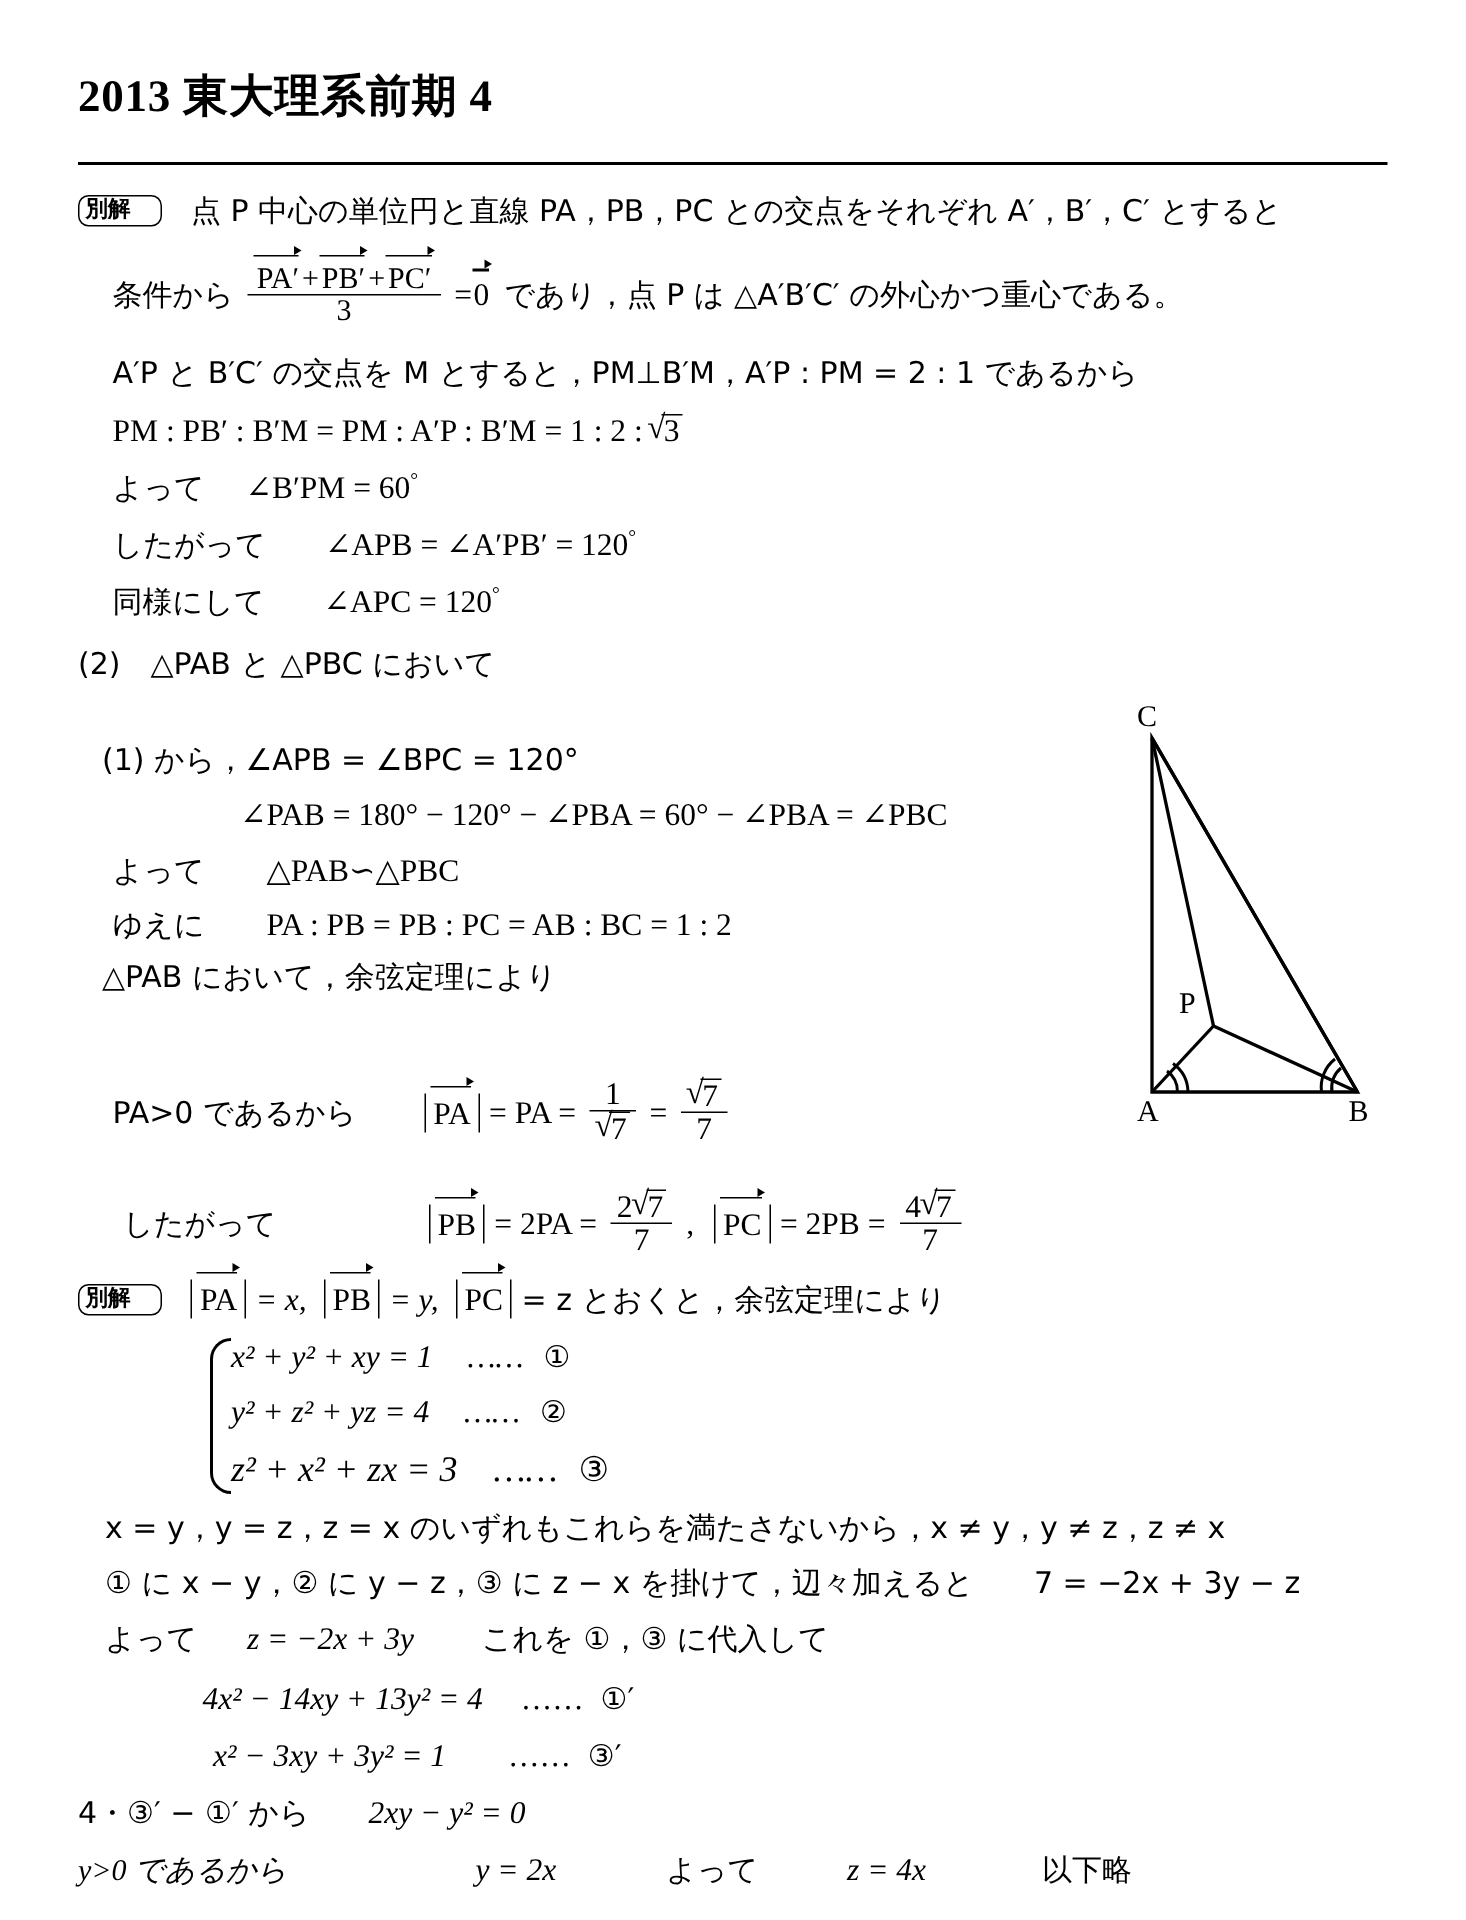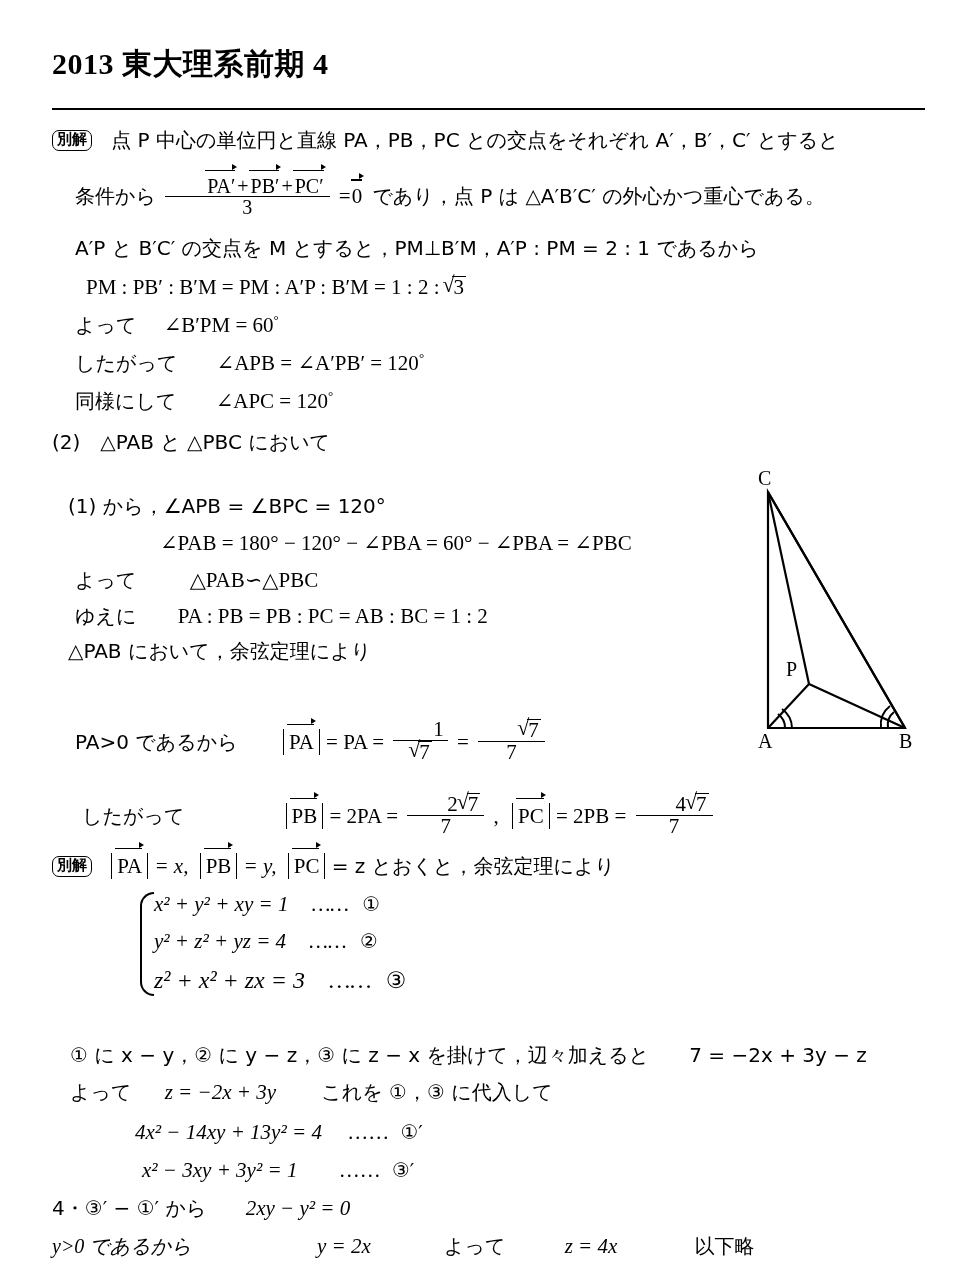--- a/index.html
+++ b/index.html
@@ -42,21 +42,21 @@
   .mathtext {
     font-family: "Liberation Serif", "DejaVu Serif", serif;
   }
   .ital { font-style: italic; font-family: "Liberation Serif", serif; }
 
   
   .bekkai {
     display: inline-block;
     border: 1.6px solid #000;
     border-radius: 7px;
-    padding: 1px 4px 2px 4px;
+    padding: 1px 20px 2px 4px;
     font-size: 15px;
     font-weight: bold;
     font-family: "DejaVu Sans", sans-serif;
     line-height: 1.05;
     vertical-align: 3px;
   }
 
   
   .vec {
     position: relative;
@@ -99,21 +99,21 @@
 
   
   .frac {
     display: inline-block;
     vertical-align: middle;
     text-align: center;
     margin: 0 4px;
     position: relative;
     top: -0.15em;
   }
-  .frac .num { display: block; padding: 0 4px; margin-left: 36px; }
+  .frac .num { display: block; padding: 0 4px; }
   .frac .den { display: block; padding: 0 4px; border-top: 1.6px solid #000; }
 
   
   .sqrt { display: inline-block; position: relative; padding-left: 9px; }
   .sqrt > .rad { display:inline-block; border-top: 1.5px solid #000; padding: 0 2px 0 1px; }
   .sqrt::before {
     content: "\221A";
     position: absolute; left: -1px; top: -0.08em;
     font-size: 1.05em;
   }
@@ -162,21 +162,21 @@
         <span class="vec"><span class="vbody">PA′</span></span>+<span class="vec"><span class="vbody">PB′</span></span>+<span class="vec"><span class="vbody">PC′</span></span>
       </span>
       <span class="den">3</span>
     </span>
     <span>=</span><span class="zerovec">0</span>
     <span class="jp" style="margin-left:4px;text-align:center;">であり，点 P は △A′B′C′ の外心かつ重心である。</span>
   </div>
 
   <div class="line jp" style="left:75px; top:238px;">A′P と B′C′ の交点を M とすると，PM⊥B′M，A′P : PM = 2 : 1 であるから</div>
 
-  <div class="line" style="left:75px; top:276px;margin-left:11px;">
+  <div class="line" style="left:75px; top:276px;">
     <span class="mathtext">PM : PB′ : B′M = PM : A′P : B′M = 1 : 2 :</span><span class="sqrt" style="margin-left:4px;"><span class="rad">3</span></span>
   </div>
 
   <div class="line" style="left:75px; top:315px;">
     <span class="jp">よって</span>
     <span class="mathtext" style="margin-left:22px;">∠B′PM = 60</span><span class="deg">°</span>
   </div>
 
   <div class="line" style="left:75px; top:353px;">
     <span class="jp">したがって</span>
@@ -187,21 +187,21 @@
     <span class="jp">同様にして</span>
     <span class="mathtext" style="margin-left:34px;">∠APC = 120</span><span class="deg">°</span>
   </div>
 
   <div class="line jp" style="left:52px; top:432px;">(2)　△PAB と △PBC において</div>
   <div class="line jp" style="left:68px; top:496px;">(1) から，∠APB = ∠BPC = 120°</div>
   <div class="line mathtext" style="left:160px; top:533px;">∠PAB = 180° − 120° − ∠PBA = 60° − ∠PBA = ∠PBC</div>
 
   <div class="line" style="left:75px; top:570px;">
     <span class="jp">よって</span>
-    <span class="mathtext" style="margin-left:48px;">△PAB∽△PBC</span>
+    <span class="mathtext" style="margin-left:36px;">△PAB∽△PBC</span>
   </div>
 
   <div class="line" style="left:75px; top:606px;">
     <span class="jp">ゆえに</span>
     <span class="mathtext" style="margin-left:36px;">PA : PB = PB : PC = AB : BC = 1 : 2</span>
   </div>
 
   <div class="line jp" style="left:68px; top:641px;">△PAB において，余弦定理により</div>
 
 
@@ -258,20 +258,21 @@
     <span>y² + z² + yz = 4</span>
     <span style="margin-left:18px;">……</span>
     <span class="circnum" style="margin-left:8px; font-style:normal;">②</span>
   </div>
   <div class="line ital" style="left:154px; top:968px; font-size:24px;">
     <span>z² + x² + zx = 3</span>
     <span style="margin-left:18px;">……</span>
     <span class="circnum" style="margin-left:8px; font-style:normal;">③</span>
   </div>
 
+  <div class="line jp" style="left:70px; top:1008px;">x = y，y = z，z = x のいずれもこれらを満たさないから，x ≠ y，y ≠ z，z ≠ x</div>
   <div class="line jp" style="left:70px; top:1045px;">① に x − y，② に y − z，③ に z − x を掛けて，辺々加えると　　7 = −2x + 3y − z</div>
 
   <div class="line" style="left:70px; top:1082px;">
     <span class="jp">よって</span>
     <span class="ital" style="margin-left:28px;">z = −2x + 3y</span>
     <span class="jp" style="margin-left:40px;">これを ①，③ に代入して</span>
   </div>
 
   <div class="line" style="left:135px; top:1122px;">
     <span class="ital">4x² − 14xy + 13y² = 4</span>

